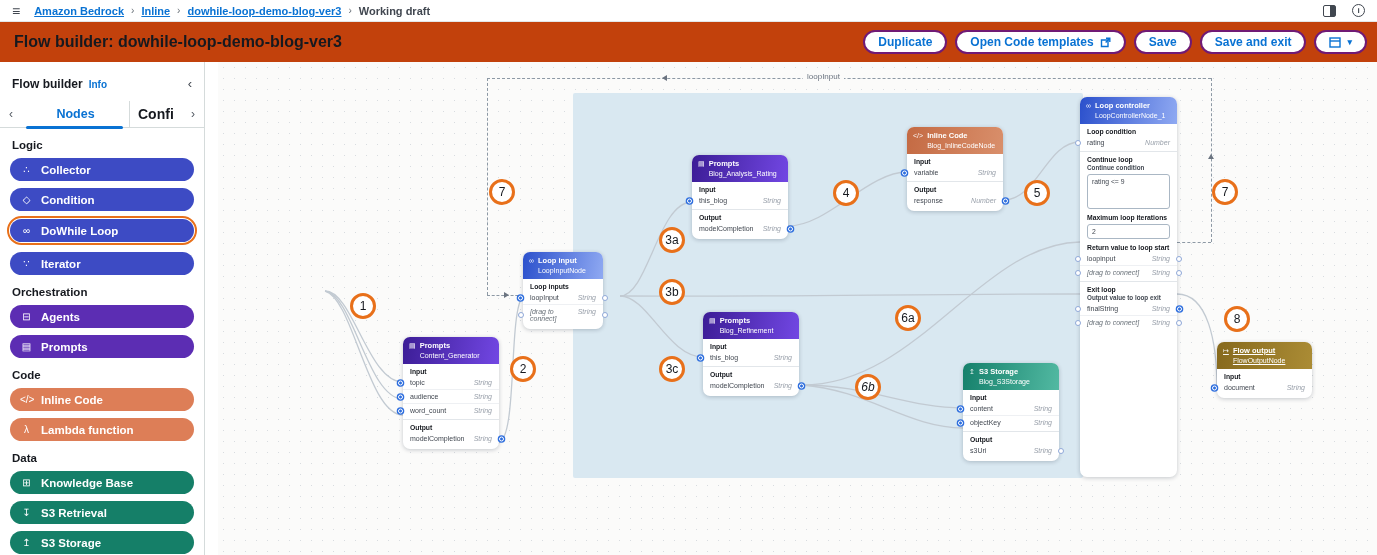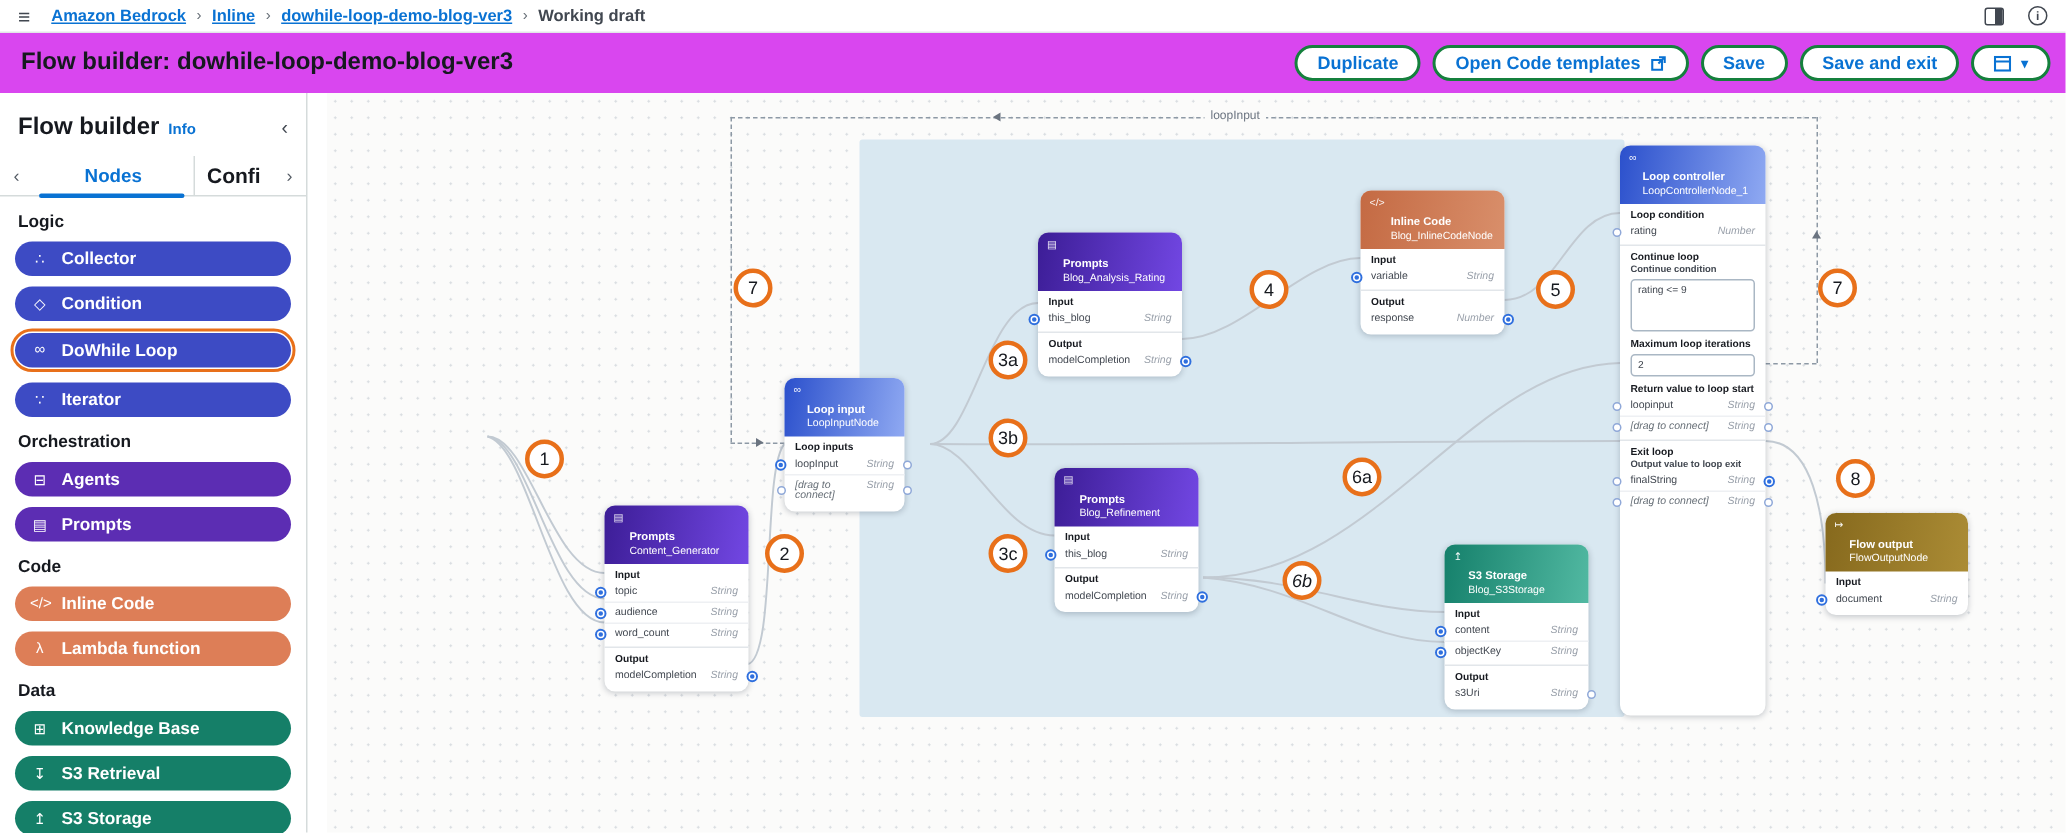--- a/index.html
+++ b/index.html
@@ -13,36 +13,36 @@
   .crumb-link { color:#0972d3; text-decoration:underline; font-weight:bold; cursor:pointer; }
   .crumb-sep { color:#687078; font-size:10px; }
   .crumb-current { color:#414750; font-weight:bold; }
   .topbar-right { margin-left:auto; display:flex; align-items:center; gap:16px; }
   .panel-toggle-icon { width:13px; height:12px; border:1.5px solid #414750; border-radius:2px; position:relative; cursor:pointer; }
   .panel-toggle-icon::after { content:""; position:absolute; right:0; top:0; width:5px; height:100%; background:#414750; }
   .info-circle-icon { width:13px; height:13px; border:1.5px solid #414750; border-radius:50%; color:#414750;
                       font-size:8px; font-weight:bold; display:flex; align-items:center; justify-content:center; cursor:pointer; }
 
   
-  .pagehead { position:absolute; left:0; top:22px; width:1377px; height:40px; background:#d946ef;
+  .pagehead { position:absolute; left:0; top:22px; width:1377px; height:40px; background:#c2410c;
               display:flex; align-items:center; padding:0 10px 0 14px; z-index:25; }
   .page-title { font-size:16px; font-weight:bold; color:#16191f; }
   .head-actions { margin-left:auto; display:flex; align-items:center; gap:8px; }
-  .btn { border:2px solid #15803d; color:#0972d3; background:#fff; font-weight:bold; font-size:12px;
+  .btn { border:2px solid #701a75; color:#0972d3; background:#fff; font-weight:bold; font-size:12px;
          height:24px; padding:0 13px; border-radius:13px; display:inline-flex; align-items:center; gap:6px;
          cursor:pointer; font-family:"Liberation Sans",sans-serif; white-space:nowrap; }
   .btn svg { display:block; }
   .btn-caret { font-size:9px; }
 
   
   .main { position:absolute; left:0; top:62px; width:1377px; height:493px; }
   .panel { position:absolute; left:0; top:0; width:205px; height:493px; background:#fff;
            border-right:1px solid #d5dbdb; z-index:20; }
   .panel-head { display:flex; align-items:baseline; padding:14px 12px 8px 12px; }
-  .panel-title { font-size:16px; font-weight:bold; color:#16191f; }
+  .panel-title { font-size:12px; font-weight:bold; color:#16191f; }
   .panel-info { font-size:10px; color:#0972d3; font-weight:bold; margin-left:6px; cursor:pointer; }
   .panel-collapse { margin-left:auto; color:#414750; font-size:13px; cursor:pointer; }
   .tabs { position:relative; display:flex; align-items:center; height:27px; border-bottom:1px solid #d5dbdb; margin-top:2px; }
   .tab-chev { width:22px; text-align:center; color:#545b64; font-size:12px; cursor:pointer; flex:none; }
   .tab-nodes { flex:1; text-align:center; font-size:12.5px; font-weight:bold; color:#0972d3; cursor:pointer;
                border-right:1px solid #d5dbdb; height:100%; line-height:27px; }
   .tab-config { width:52px; overflow:hidden; white-space:nowrap; font-size:14px; font-weight:bold; color:#16191f;
                 padding-left:8px; cursor:pointer; }
   .tab-underline { position:absolute; left:26px; bottom:-2px; width:97px; height:3px; background:#0972d3; border-radius:2px; }
   .sec-title { font-size:11.5px; font-weight:bold; color:#16191f; margin:11px 12px 1px 12px; }
@@ -71,28 +71,28 @@
   .loop-back-label { position:absolute; left:585px; top:10px; font-size:8px; color:#6b7480; background:#fbfbfa; padding:0 4px; }
   .arr { position:absolute; width:0; height:0; }
   .arr-left  { border-top:3px solid transparent; border-bottom:3px solid transparent; border-right:5px solid #6b7480; }
   .arr-right { border-top:3px solid transparent; border-bottom:3px solid transparent; border-left:5px solid #6b7480; }
   .arr-up    { border-left:3px solid transparent; border-right:3px solid transparent; border-bottom:5px solid #6b7480; }
 
   
   .node { position:absolute; background:#fff; border-radius:7px; box-shadow:0 1px 4px rgba(0,20,40,.22); font-size:7px; color:#414750; }
   .nh { display:flex; gap:4px; padding:4px 6px; border-radius:7px 7px 0 0; color:#fff; align-items:flex-start; }
   .nh-icon { font-size:7px; line-height:9px; flex:none; opacity:.95; }
-  .nh-title { font-weight:bold; font-size:7.5px; line-height:9px;margin-top:12px; }
+  .nh-title { font-weight:bold; font-size:7.5px; line-height:9px; }
   .nh-sub { font-size:7px; line-height:9px; margin-top:1px; }
   .h-gray   { background:linear-gradient(100deg,#ece9e6,#e3e0dc); color:#16191f; }
   .h-purple { background:linear-gradient(100deg,#3c1d96,#7247e3); }
   .h-blue   { background:linear-gradient(100deg,#2b50cc,#8fa9f2); }
   .h-code   { background:linear-gradient(100deg,#c46a43,#d98f6b); }
   .h-teal   { background:linear-gradient(100deg,#15806b,#52b9a2); }
-  .h-gold   { background:linear-gradient(100deg,#86691d,#ab8c35); }
+  .h-gold   { background:linear-gradient(100deg,#86691d,#ab8c35);text-decoration:underline; }
   .nb { padding:2px 0 4px 0; }
   .lab { font-weight:bold; color:#16191f; padding:2px 7px 1px 7px; font-size:6.8px; }
   .sublab { color:#414750; padding:0 7px 1px 7px; font-size:6.3px; font-weight:bold; }
   .prow { position:relative; display:flex; justify-content:space-between; padding:3px 7px; }
   .prow + .prow { border-top:1px solid #eef0f3; }
   .pname { color:#414750; }
   .dragname { color:#687078; font-style:italic; }
   .ptype { font-style:italic; color:#9aa1ab; }
   .rule { border-top:1px solid #e2e6ea; margin:2px 0; }
   .port { position:absolute; border-radius:50%; top:50%; transform:translateY(-50%); cursor:crosshair; }

